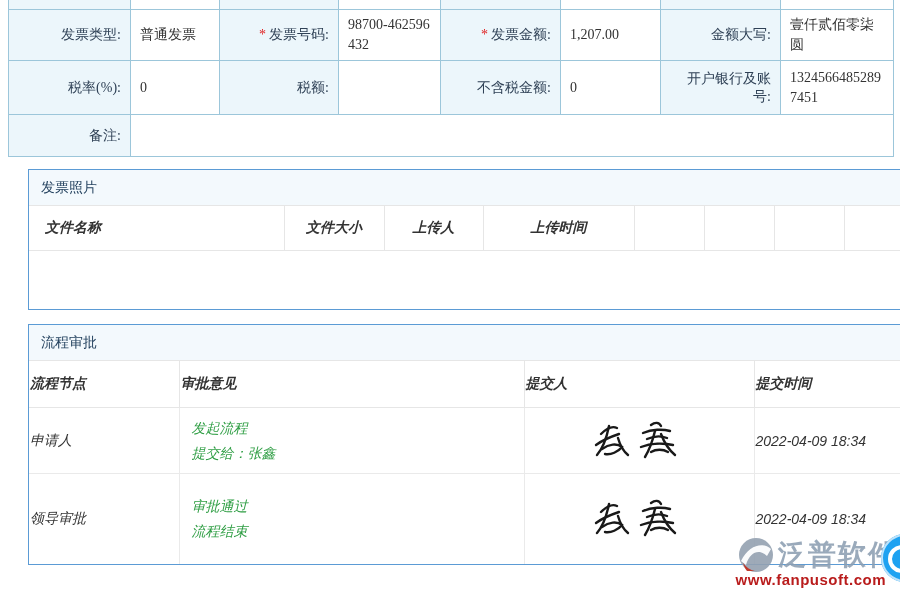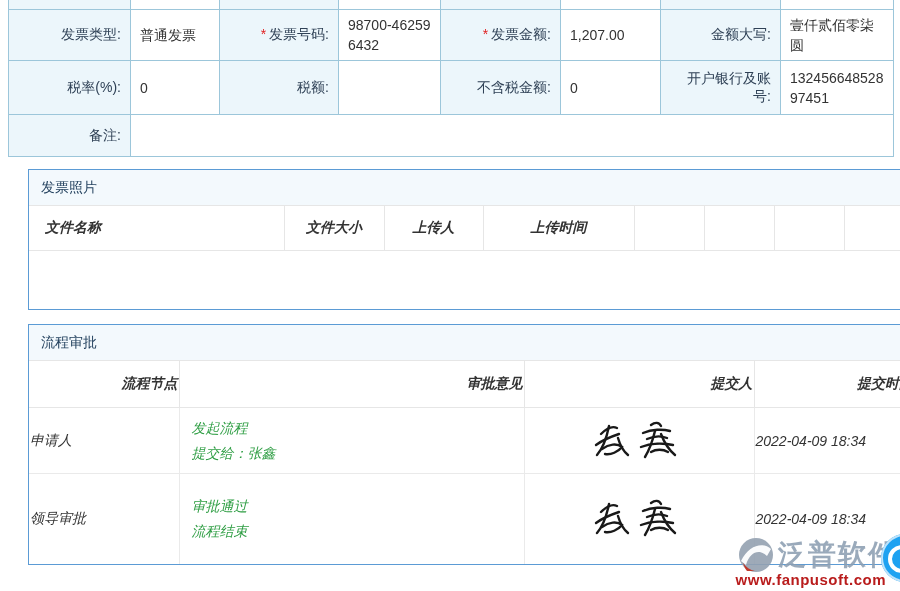--- a/index.html
+++ b/index.html
@@ -3,21 +3,21 @@
 <meta charset="utf-8">
 <style>
   html,body{margin:0;padding:0;}
   body{
     width:900px;height:591px;overflow:hidden;position:relative;background:#fff;
     font-family:"Liberation Sans","DejaVu Sans",sans-serif;
   }
   .wrap{position:absolute;left:8px;top:0;width:885px;}
 
   
-  table.form{border-collapse:collapse;width:885px;table-layout:fixed;}
+  table.form{border-collapse:collapse;width:885px;table-layout:fixed;font-family:Liberation Serif, serif;}
   .form td{border:1px solid #9cc6da;font-size:14px;vertical-align:middle;}
   .form .lbl{background:#ecf6fb;text-align:right;padding:3px 9px;color:#2f4156;}
   .form .val{background:#fff;text-align:left;padding:3px 9px;color:#333;word-break:break-all;line-height:20px;}
   .req{color:#e02020;margin-right:3px;}
   tr.sliver td{border-top:none;height:3px;padding:0;}
 
   
   .section{border:1px solid #5b9bd5;margin-top:12px;width:883px;background:#fff;margin-left:20px;}
   .section.approval{margin-top:14px;}
   .section-title{height:35px;line-height:35px;padding-left:12px;font-size:14px;color:#24425f;background:#f3f9fd;}
@@ -26,21 +26,21 @@
   .grid th{border:1px solid #e6e6e6;font-size:14px;color:#333;font-weight:bold;background:#fff;}
   .grid td{border:1px solid #eaeaea;font-size:14px;color:#333;background:#fff;}
   .grid th:first-child,.grid td:first-child{border-left:none;}
   .grid th:last-child,.grid td:last-child{border-right:none;}
   .grid tr:last-child td{border-bottom:none;}
 
   .photo-grid th{height:42px;}
   .photo-grid .h-name{text-align:left;padding-left:16px;}
   .photo-body{height:58px;background:#fff;}
 
-  .appr-grid th{height:44px;text-align:right;}
+  .appr-grid th{height:44px;text-align:left;}
   .appr-grid td.node{text-align:left;}
   .appr-grid td.opinion{padding:0 12px;vertical-align:middle;}
   .opinion .ln{color:#2f9e44;line-height:25px;font-size:14px;}
   .appr-grid td.sig{text-align:center;}
   .appr-grid td.time{text-align:left;}
   tr.appr-r1{height:66px;}
   tr.appr-r2{height:90px;}
 
   .sig svg{display:inline-block;vertical-align:middle;}
 

